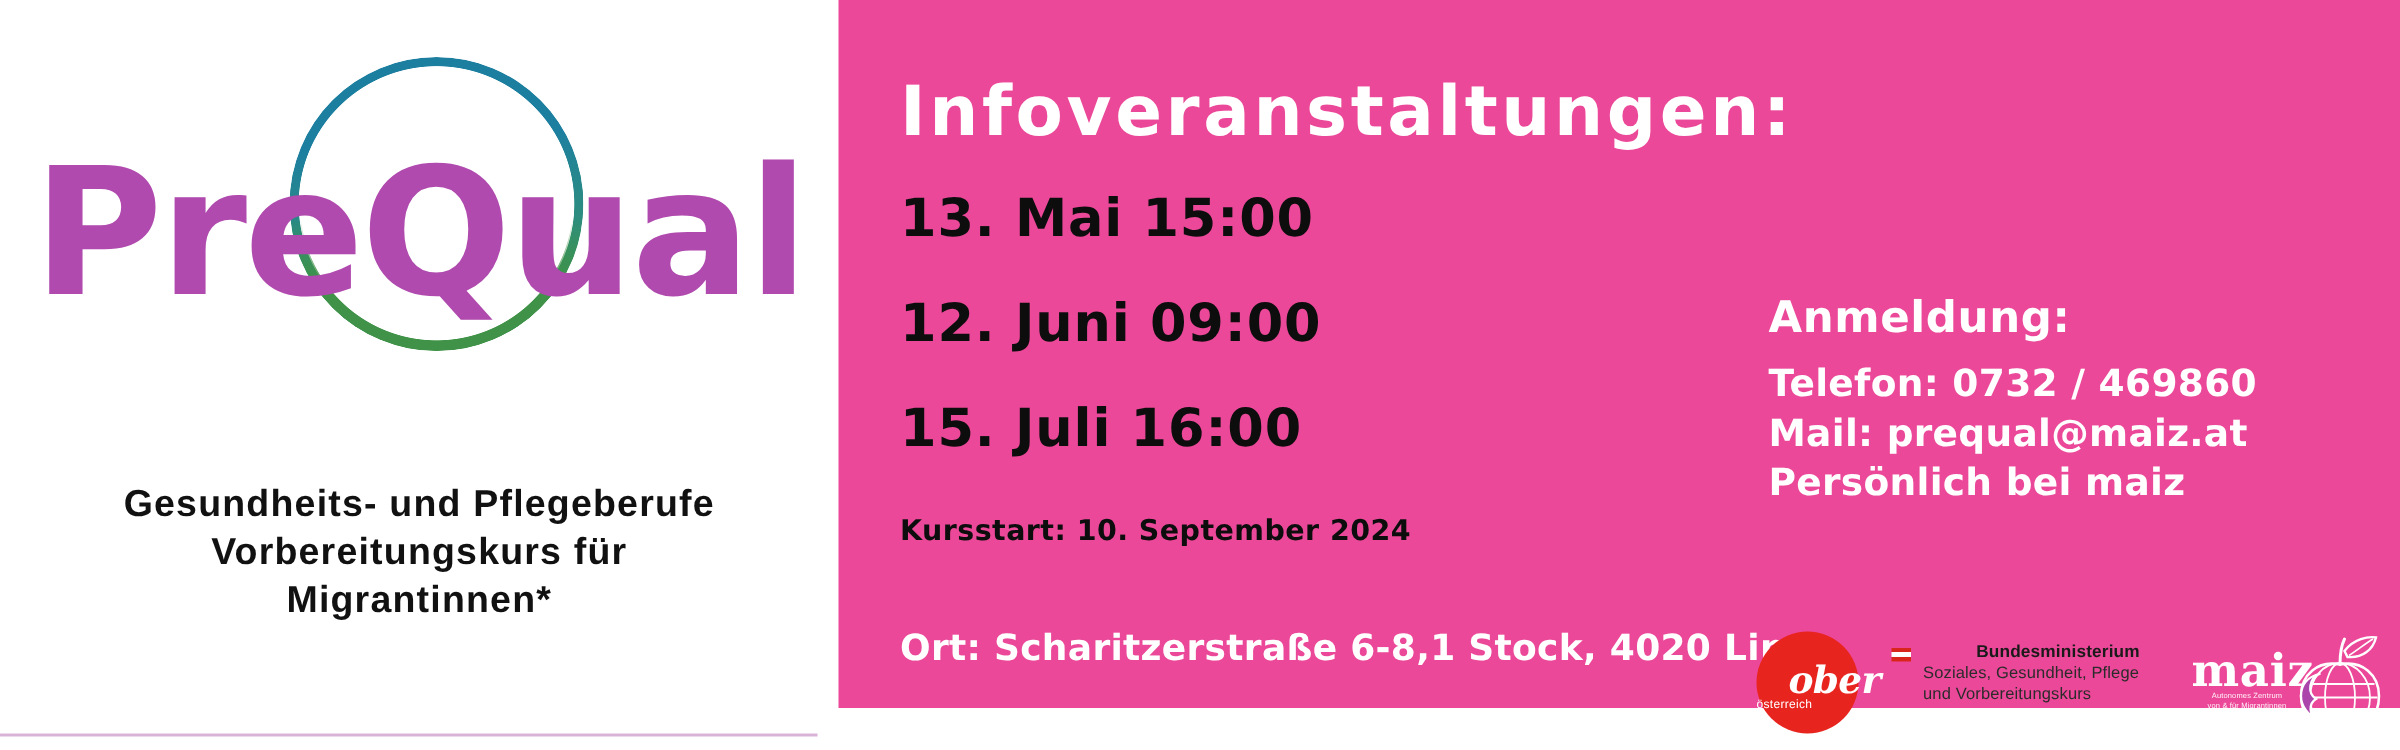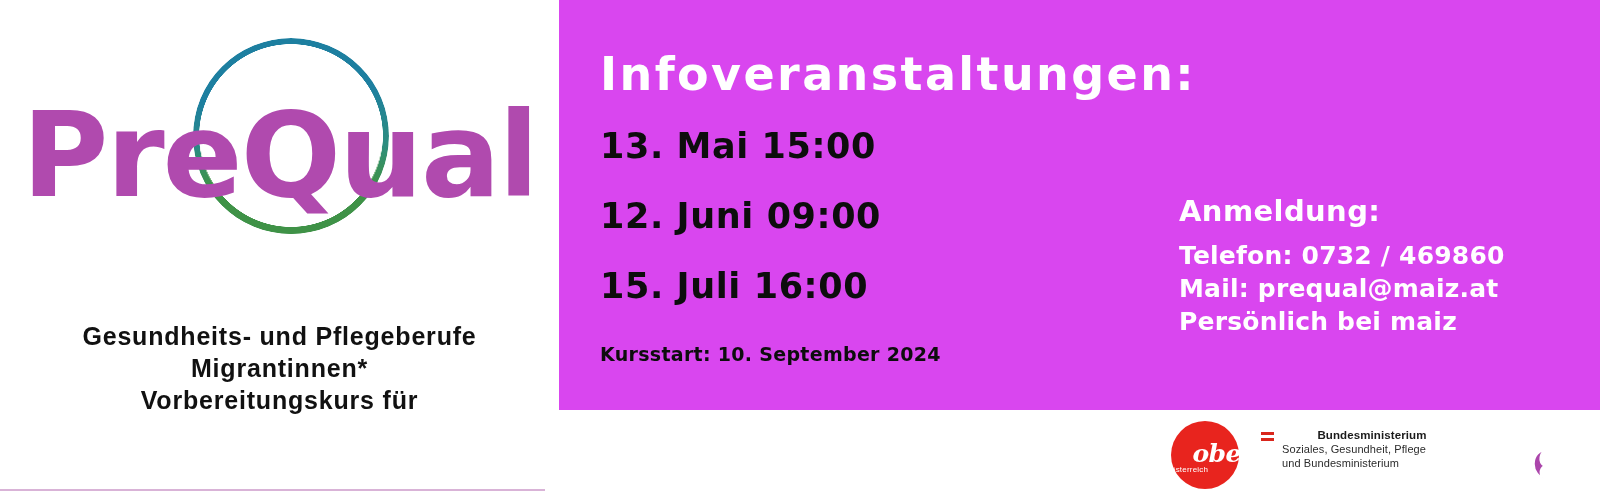--- a/index.html
+++ b/index.html
@@ -43,21 +43,21 @@
     letter-spacing:0.8px;
   }
   .tagline div{white-space:nowrap;}
   .bottom-rule{
     position:absolute;left:0;top:489px;width:545px;height:2px;
     background:#d9b3d7;
   }
 
   
   .right-panel{
-    position:relative;flex:1 1 auto;height:410px;background:#d946ef;
+    position:relative;flex:1 1 auto;height:472px;background:#ec4899;
   }
 
   .heading{
     position:absolute;left:41px;top:48px;
     font-size:46px;line-height:52px;font-weight:700;color:#ffffff;
     letter-spacing:2.4px;white-space:nowrap;
     font-family:"DejaVu Sans","Liberation Sans",sans-serif;
   }
   .dates{position:absolute;left:41px;top:128px;width:540px;}
   .date-item{
@@ -144,22 +144,22 @@
   <div class="left-panel">
 
     <div class="logo-area">
       <div class="logo-circle"></div>
       <div class="logo-circle-thick"></div>
       <div class="logo-word">PreQual</div>
     </div>
 
     <div class="tagline">
       <div>Gesundheits- und Pflegeberufe</div>
+      <div>Vorbereitungskurs für</div>
       <div>Migrantinnen*</div>
-      <div>Vorbereitungskurs für</div>
     </div>
 
     <div class="bottom-rule"></div>
   </div>
 
   <div class="right-panel">
 
     <div class="heading">Infoveranstaltungen:</div>
 
     <div class="dates">
@@ -184,21 +184,21 @@
       <div class="logo-ober">
         <div class="ober-word">ober</div>
         <div class="ober-sub">österreich</div>
       </div>
 
       <div class="logo-bm">
         <div class="bm-flag"></div>
         <div class="bm-text">
           <div class="bm-title">Bundesministerium</div>
           <div class="bm-sub">Soziales, Gesundheit, Pflege</div>
-          <div class="bm-sub">und Bundesministerium</div>
+          <div class="bm-sub">und Vorbereitungskurs</div>
         </div>
       </div>
 
       <div class="logo-maiz">
         <div class="maiz-word">maiz</div>
         <div class="maiz-sub">
           <div>Autonomes Zentrum</div>
           <div>von &amp; für Migrantinnen</div>
         </div>
         <div class="maiz-mark">

